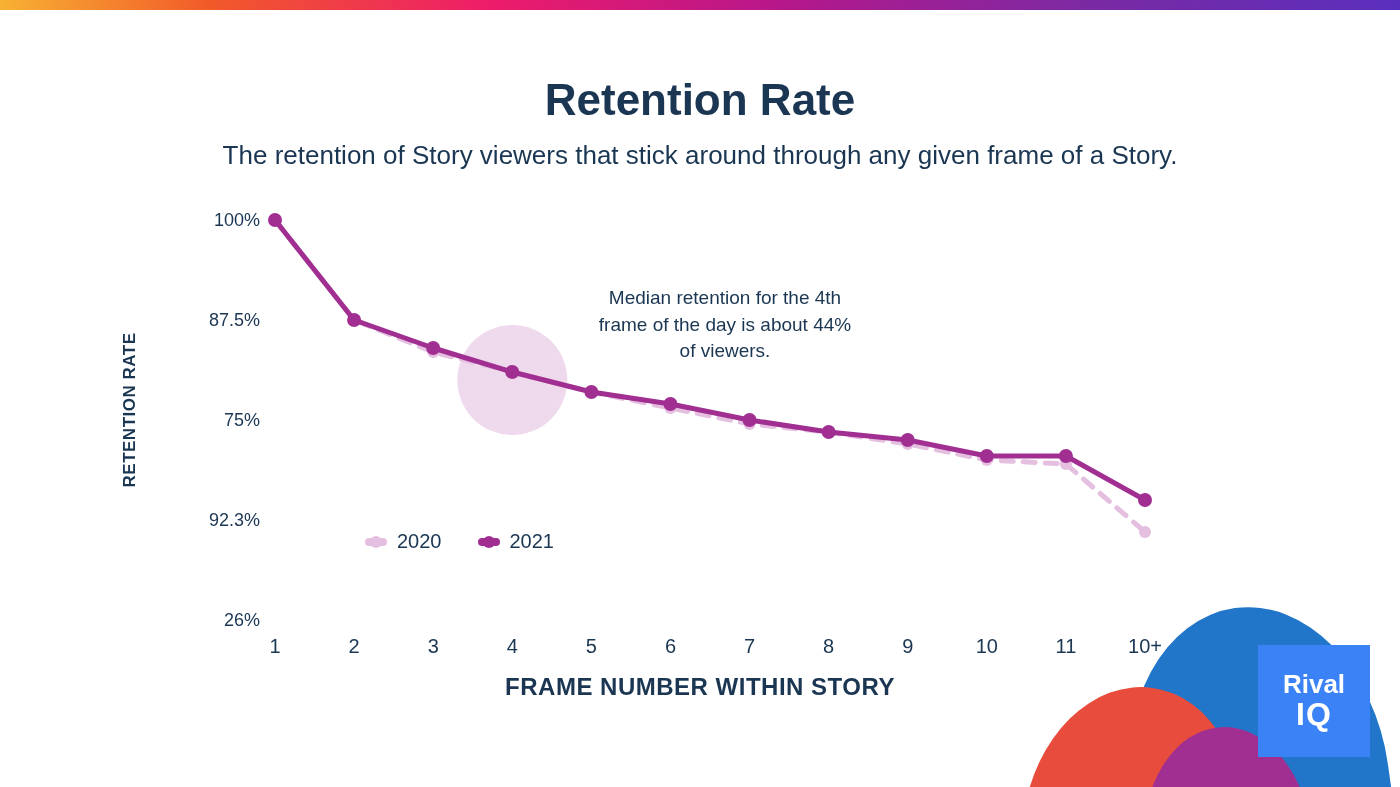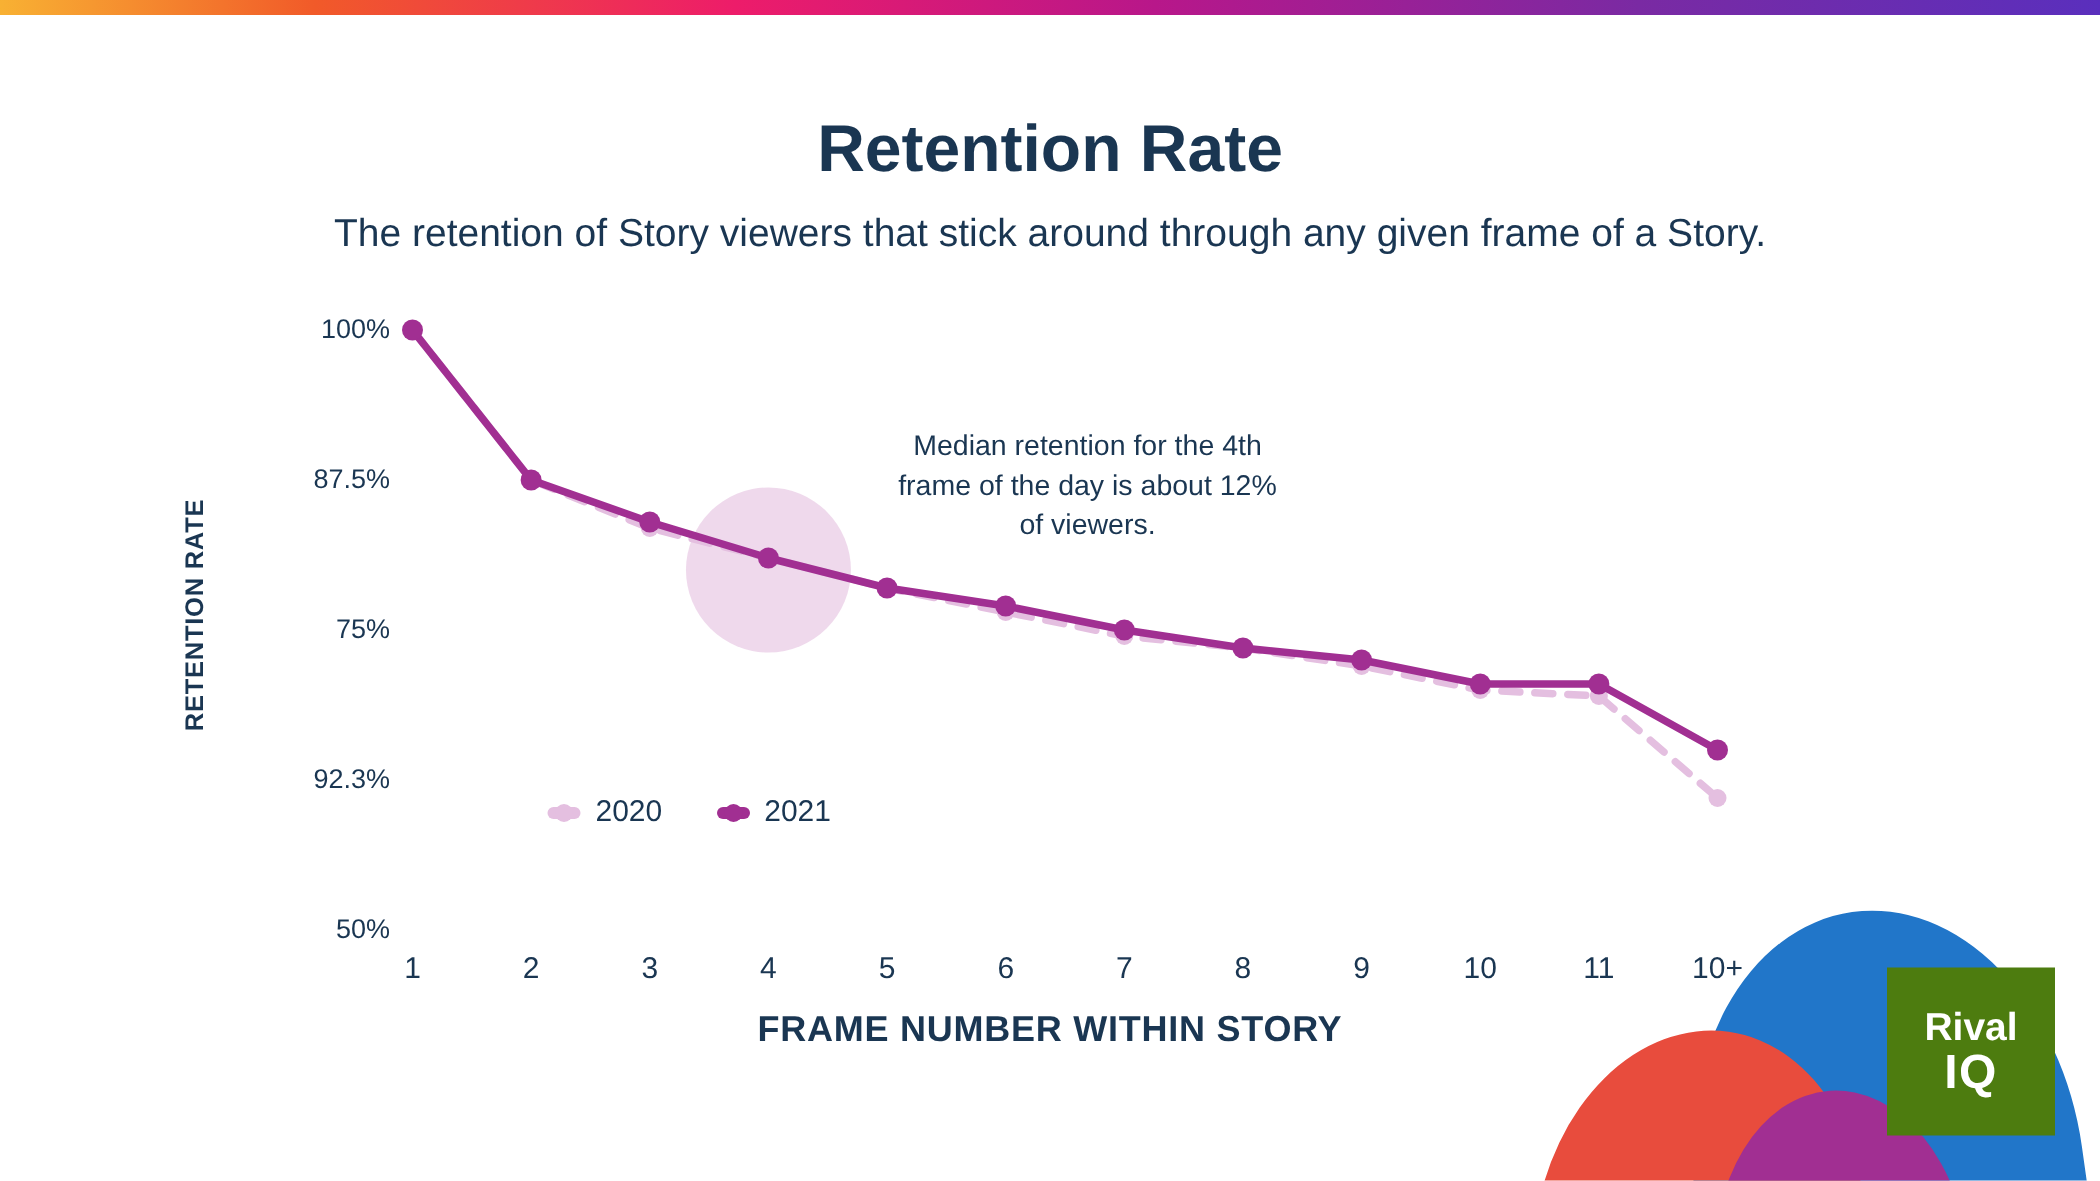--- a/index.html
+++ b/index.html
@@ -13,21 +13,21 @@
   .plot { position: absolute; left: 275px; top: 210px; width: 870px; height: 400px; }
   .ytick { position: absolute; right: 885px; font-size: 18px; color: #1a3652; font-weight: 500; transform: translateY(-50%); text-align: right; width: 70px; }
   .xtick { position: absolute; top: 415px; font-size: 20px; color: #1a3652; font-weight: 500; transform: translateX(-50%); }
   .annotation { position: absolute; font-size: 19px; color: #1a3652; line-height: 1.4; text-align: center; width: 260px; }
   .legend { position: absolute; display: flex; gap: 36px; align-items: flex-end; }
   .legend-item { display: flex; align-items: center; gap: 10px; font-size: 20px; color: #1a3652; font-weight: 500; }
   .swatch-2020 { width: 22px; height: 8px; border-radius: 4px; background: #e4bfe0; position: relative; }
   .swatch-2020::after { content:""; position:absolute; left:50%; top:50%; width:12px; height:12px; background:#e4bfe0; border-radius:50%; transform:translate(-50%,-50%);}
   .swatch-2021 { width: 22px; height: 8px; border-radius: 4px; background: #a12f92; position: relative; }
   .swatch-2021::after { content:""; position:absolute; left:50%; top:50%; width:12px; height:12px; background:#a12f92; border-radius:50%; transform:translate(-50%,-50%);}
-  .logo { position: absolute; right: 30px; bottom: 30px; width: 112px; height: 112px; background: #4d7c0f; color: #fff; display:flex; flex-direction:column; align-items:center; justify-content:center; font-weight:700; line-height:1.05; }
+  .logo { position: absolute; right: 30px; bottom: 30px; width: 112px; height: 112px; background: #3b82f6; color: #fff; display:flex; flex-direction:column; align-items:center; justify-content:center; font-weight:700; line-height:1.05; }
   .logo .r { font-size: 26px; }
   .logo .iq { font-size: 32px; letter-spacing: 1px; }
   .blob { position:absolute; border-radius: 50% 50% 0 0 / 80% 80% 0 0; }
   .blob-blue { right: 20px; bottom: -40px; width: 260px; height: 220px; background:#2176c9; transform: rotate(-8deg);}
   .blob-red  { right: 150px; bottom: -80px; width: 220px; height: 180px; background:#e84c3d; transform: rotate(8deg);}
   .blob-purple{ right: 90px; bottom: -90px; width: 170px; height: 150px; background:#a12f92; transform: rotate(-4deg);}
   svg { overflow: visible; }
 </style>
 </head>
 <body>
@@ -40,21 +40,21 @@
   <div class="subtitle">The retention of Story viewers that stick around through any given frame of a Story.</div>
 
   <div class="ylabel">RETENTION RATE</div>
 
   <div class="plot">
     
     <div class="ytick" style="top:0px">100%</div>
     <div class="ytick" style="top:100px">87.5%</div>
     <div class="ytick" style="top:200px">75%</div>
     <div class="ytick" style="top:300px">92.3%</div>
-    <div class="ytick" style="top:400px">50%</div>
+    <div class="ytick" style="top:400px">26%</div>
     
     <div class="xtick" style="left:0px">1</div>
     <div class="xtick" style="left:79.1px">2</div>
     <div class="xtick" style="left:158.2px">3</div>
     <div class="xtick" style="left:237.3px">4</div>
     <div class="xtick" style="left:316.4px">5</div>
     <div class="xtick" style="left:395.5px">6</div>
     <div class="xtick" style="left:474.5px">7</div>
     <div class="xtick" style="left:553.6px">8</div>
     <div class="xtick" style="left:632.7px">9</div>
@@ -90,21 +90,21 @@
           <circle cx="395.4545454545455" cy="184" r="7" fill="#a12f92"></circle>
           <circle cx="474.54545454545456" cy="200" r="7" fill="#a12f92"></circle>
           <circle cx="553.6363636363636" cy="212" r="7" fill="#a12f92"></circle>
           <circle cx="632.7272727272727" cy="220" r="7" fill="#a12f92"></circle>
           <circle cx="711.8181818181819" cy="236" r="7" fill="#a12f92"></circle>
           <circle cx="790.909090909091" cy="236" r="7" fill="#a12f92"></circle>
           <circle cx="870" cy="280" r="7" fill="#a12f92"></circle>
         </g>
     </svg>
 
-    <div class="annotation" style="left:320px; top:65px;">Median retention for the 4th frame of the day is about 12% of viewers.</div>
+    <div class="annotation" style="left:320px; top:65px;">Median retention for the 4th frame of the day is about 44% of viewers.</div>
 
     <div class="legend" style="left:90px; top:310px;">
       <div class="legend-item">
         <span class="swatch-2020"></span>
         <span>2020</span>
       </div>
       <div class="legend-item">
         <span class="swatch-2021"></span>
         <span>2021</span>
       </div>

